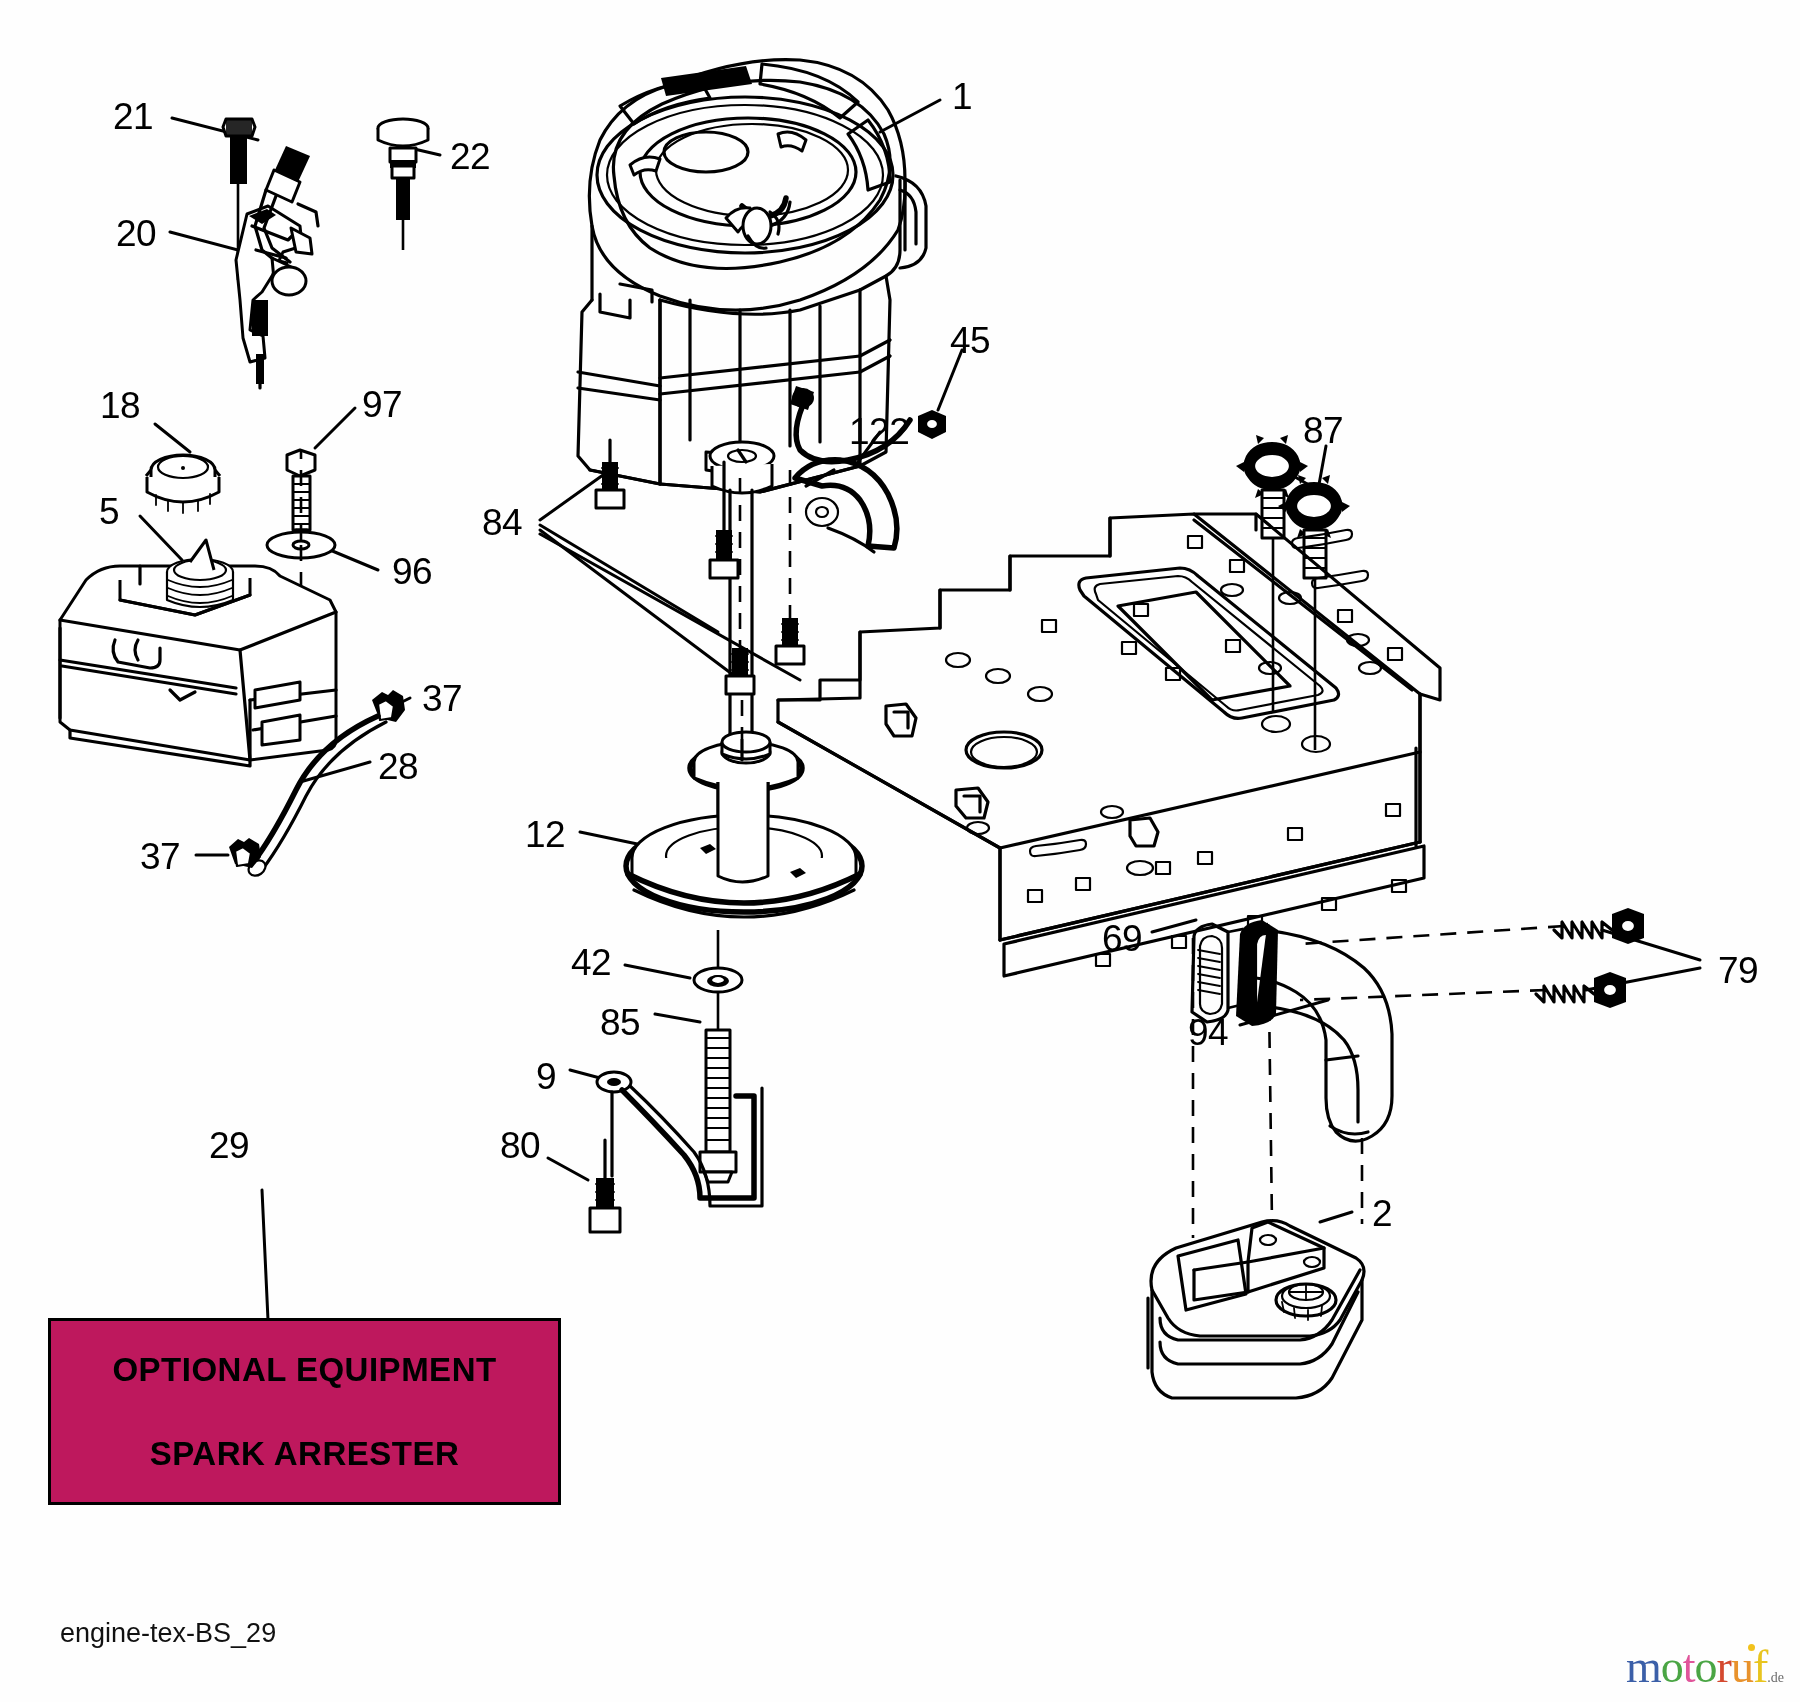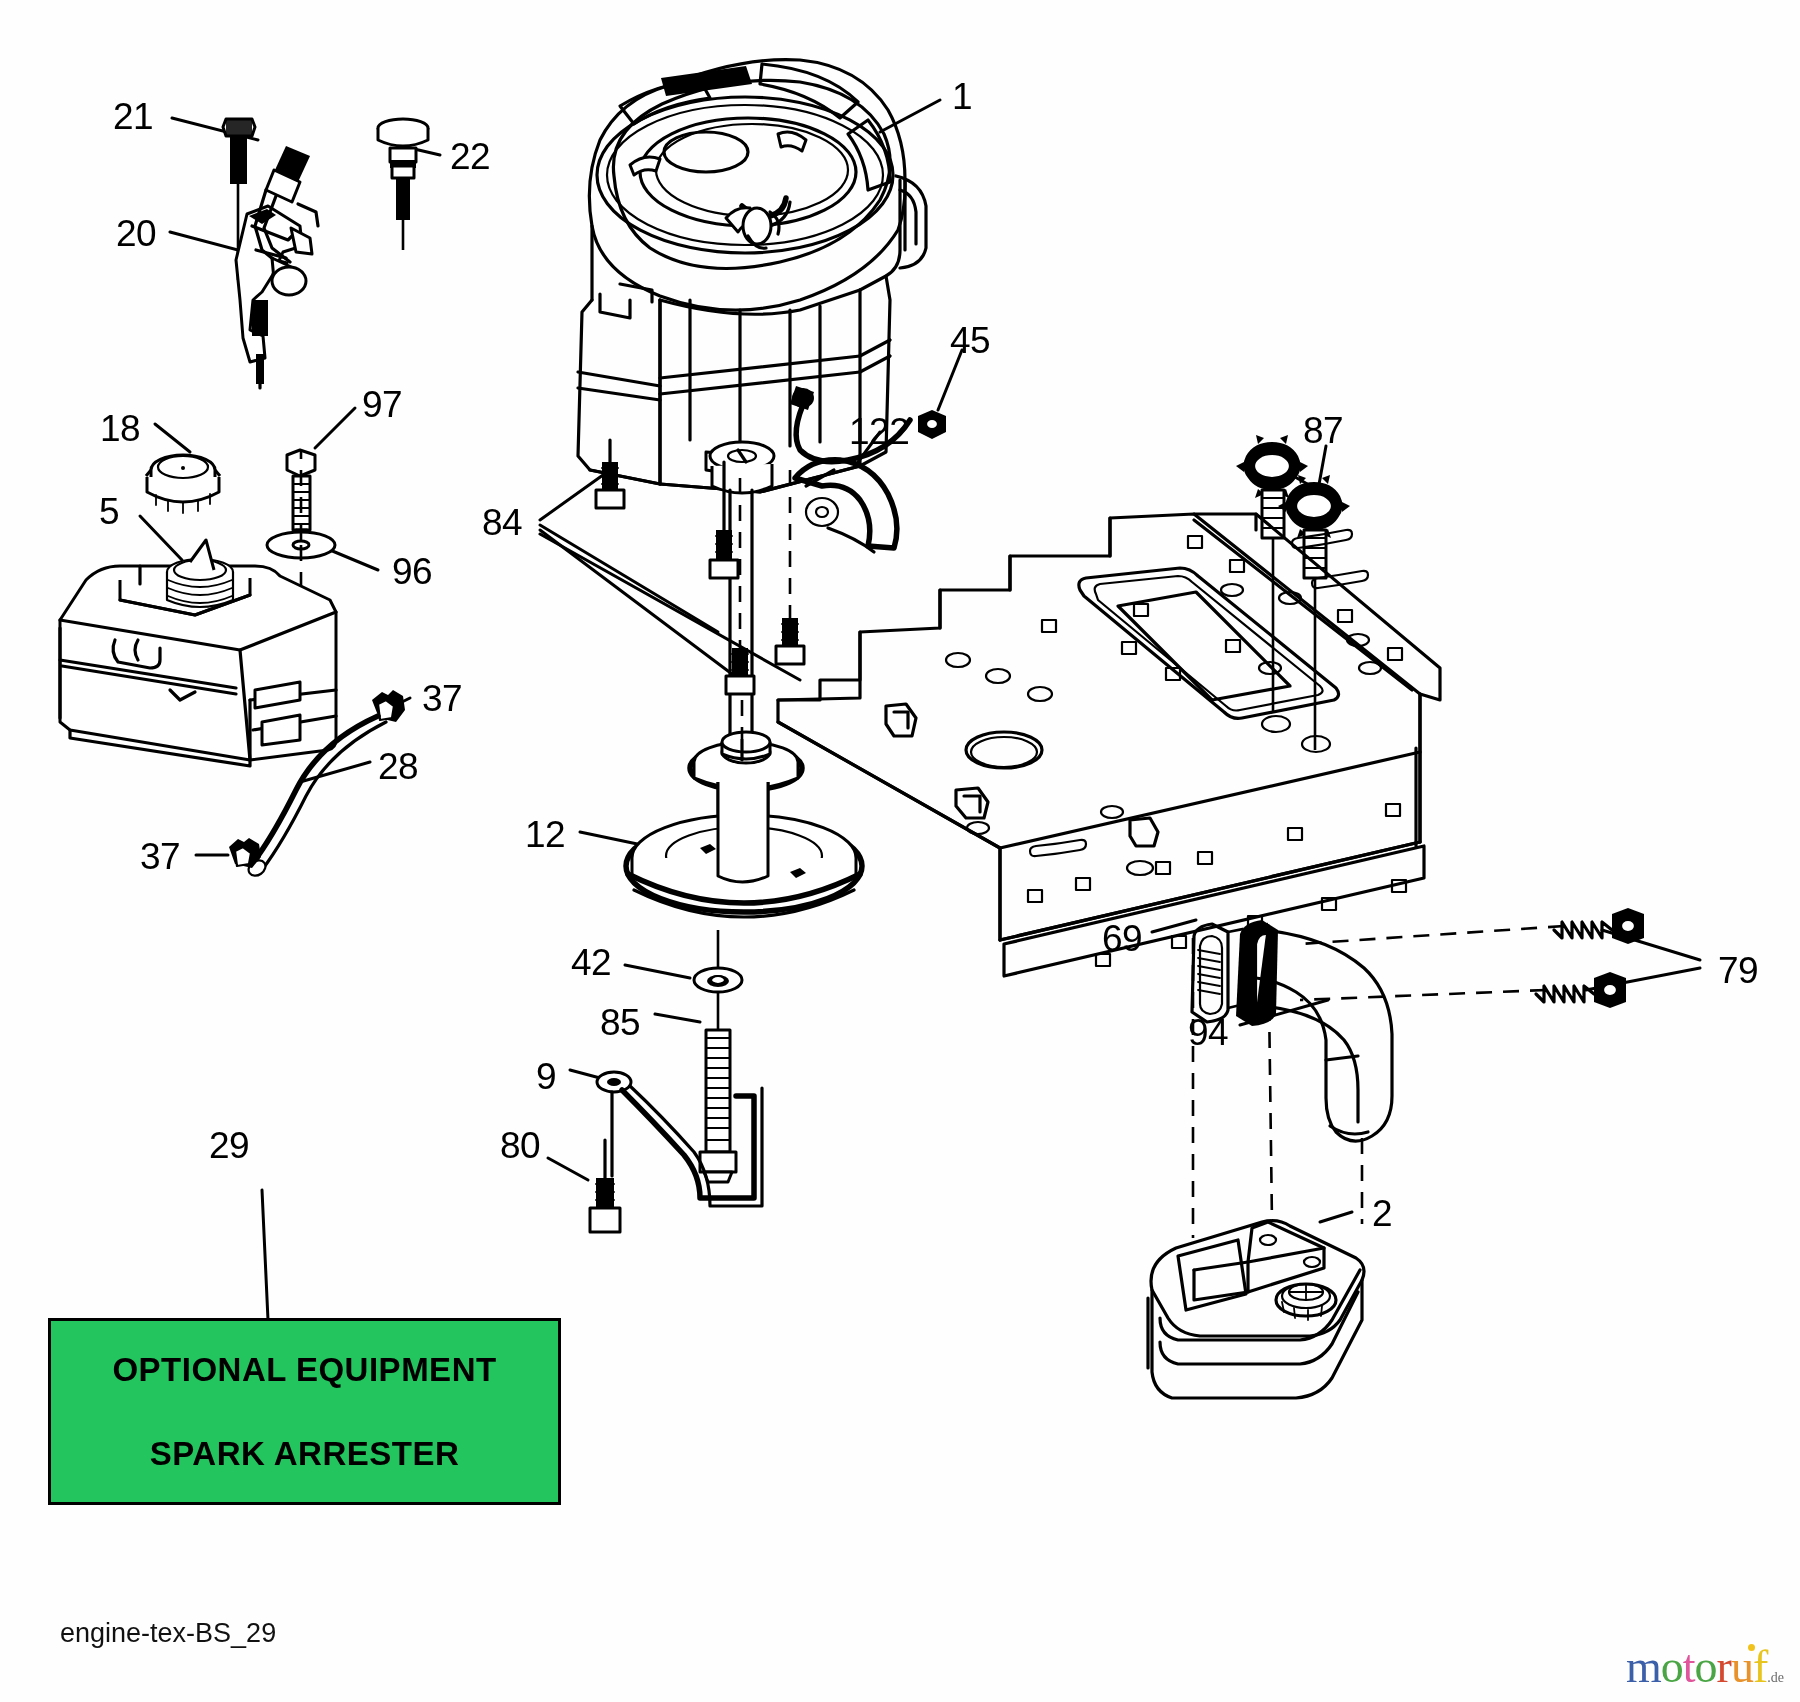--- a/index.html
+++ b/index.html
@@ -18,21 +18,21 @@
     font-weight:normal;
     font-size:37px;
     color:#000;
     letter-spacing:-0.5px;
     white-space:nowrap;
     line-height:1;
   }
   .optbox{
     position:absolute;
     border:3px solid #000;
-    background:#22c55e;
+    background:#be185d;
     box-sizing:border-box;
     display:flex;
     flex-direction:column;
     align-items:center;
     justify-content:center;
   }
   .optbox .optline{
     font-weight:bold;
     font-size:33px;
     letter-spacing:0.5px;
@@ -551,21 +551,21 @@
   </svg>
 
   <div class="callout" style="left:113px;top:98px;">21</div>
   <div class="callout" style="left:450px;top:138px;">22</div>
   <div class="callout" style="left:116px;top:215px;">20</div>
   <div class="callout" style="left:952px;top:78px;">1</div>
   <div class="callout" style="left:950px;top:322px;">45</div>
   <div class="callout" style="left:849px;top:413px;">122</div>
   <div class="callout" style="left:1303px;top:412px;">87</div>
   <div class="callout" style="left:362px;top:386px;">97</div>
-  <div class="callout" style="left:100px;top:410px;">18</div>
+  <div class="callout" style="left:100px;top:387px;">18</div>
   <div class="callout" style="left:99px;top:493px;">5</div>
   <div class="callout" style="left:392px;top:553px;">96</div>
   <div class="callout" style="left:482px;top:504px;">84</div>
   <div class="callout" style="left:422px;top:680px;">37</div>
   <div class="callout" style="left:378px;top:748px;">28</div>
   <div class="callout" style="left:525px;top:816px;">12</div>
   <div class="callout" style="left:140px;top:838px;">37</div>
   <div class="callout" style="left:1102px;top:920px;">69</div>
   <div class="callout" style="left:1718px;top:952px;">79</div>
   <div class="callout" style="left:571px;top:944px;">42</div>

